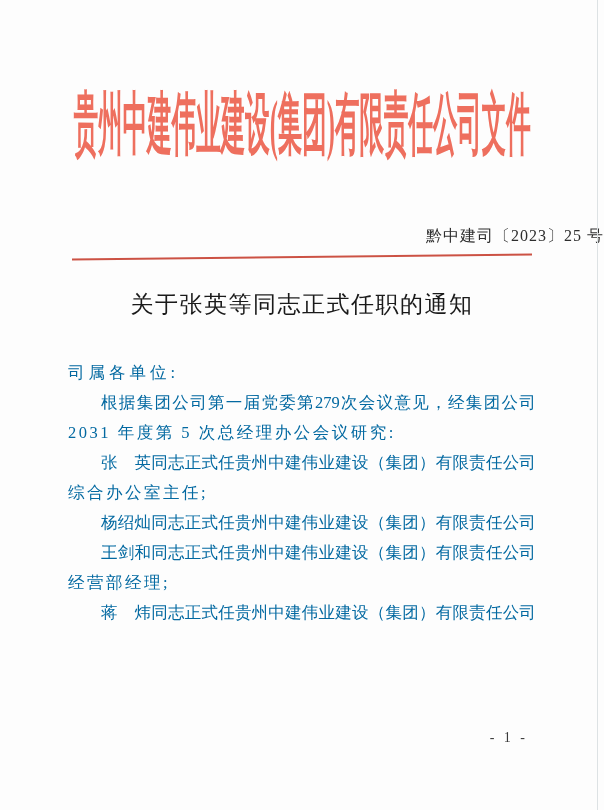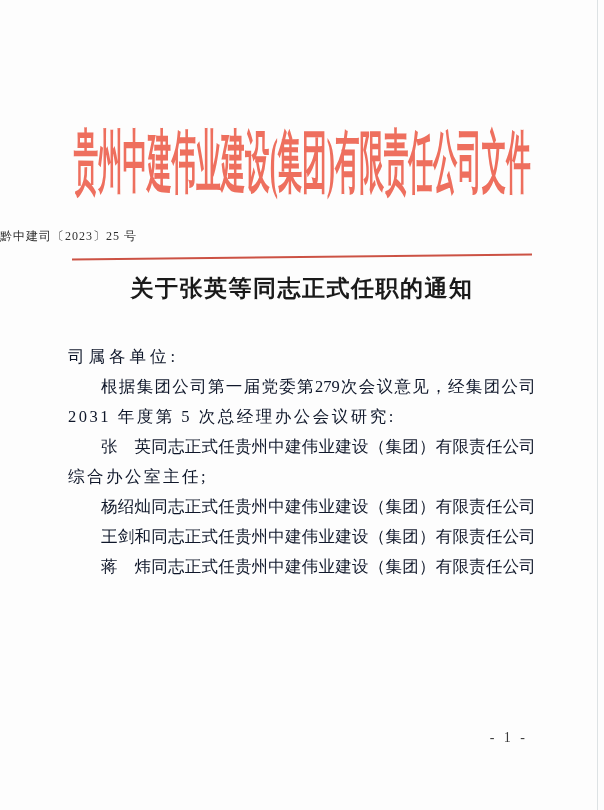--- a/index.html
+++ b/index.html
@@ -20,60 +20,60 @@
     right: 6px;
     top: 0;
     width: 1px;
     height: 100%;
     background: #dde2e4;
   }
   .header {
     margin-top: 102px;
     height: 84px;
     display: flex;
-    align-items: flex-end;
+    align-items: flex-start;
     justify-content: center;
   }
   .header-title {
     font-size: 34px;
     font-weight: bold;
     color: var(--header-red, #ee6f5e);
     white-space: nowrap;
     transform: scale(0.72, 2.0);
     font-family: "Liberation Serif", "DejaVu Serif", serif;
   }
   .doc-number {
     margin-top: 40px;
-    text-align: left;
-    font-size: 12px;
+    text-align: right;
+    font-size: 16px;
     letter-spacing: 1px;
     color: #2e2e2e;
     height: 20px;
     line-height: 20px;
   }
   .red-rule {
     width: 460px;
     margin: 10px auto 0;
     border-top: 2.5px solid var(--rule-red, #cc5244);
     transform: rotate(-0.6deg);
   }
   .title {
-    margin-top: 16px;
+    margin-top: 32px;
     text-align: center;
     font-size: 23px;
-    font-weight: bold;
+    font-weight: normal;
     letter-spacing: 1.5px;
     color: #1a1a1a;
     height: 30px;
     line-height: 30px;
   }
   .body {
     margin: 38px auto 0;
     width: 468px;
-    color: #0f172a;
+    color: #0369a1;
   }
   .line {
     height: 30px;
     line-height: 30px;
     font-size: 16.5px;
   }
   .line.just {
     display: flex;
     justify-content: space-between;
     align-items: baseline;
@@ -214,20 +214,21 @@
           <span>集</span>
           <span>团</span>
           <span>）</span>
           <span>有</span>
           <span>限</span>
           <span>责</span>
           <span>任</span>
           <span>公</span>
           <span>司</span>
         </div>
+        <div class="line last">经营部经理;</div>
         <div class="line just indent">
           <span>蒋</span>
           <span>　</span>
           <span>炜</span>
           <span>同</span>
           <span>志</span>
           <span>正</span>
           <span>式</span>
           <span>任</span>
           <span>贵</span>

